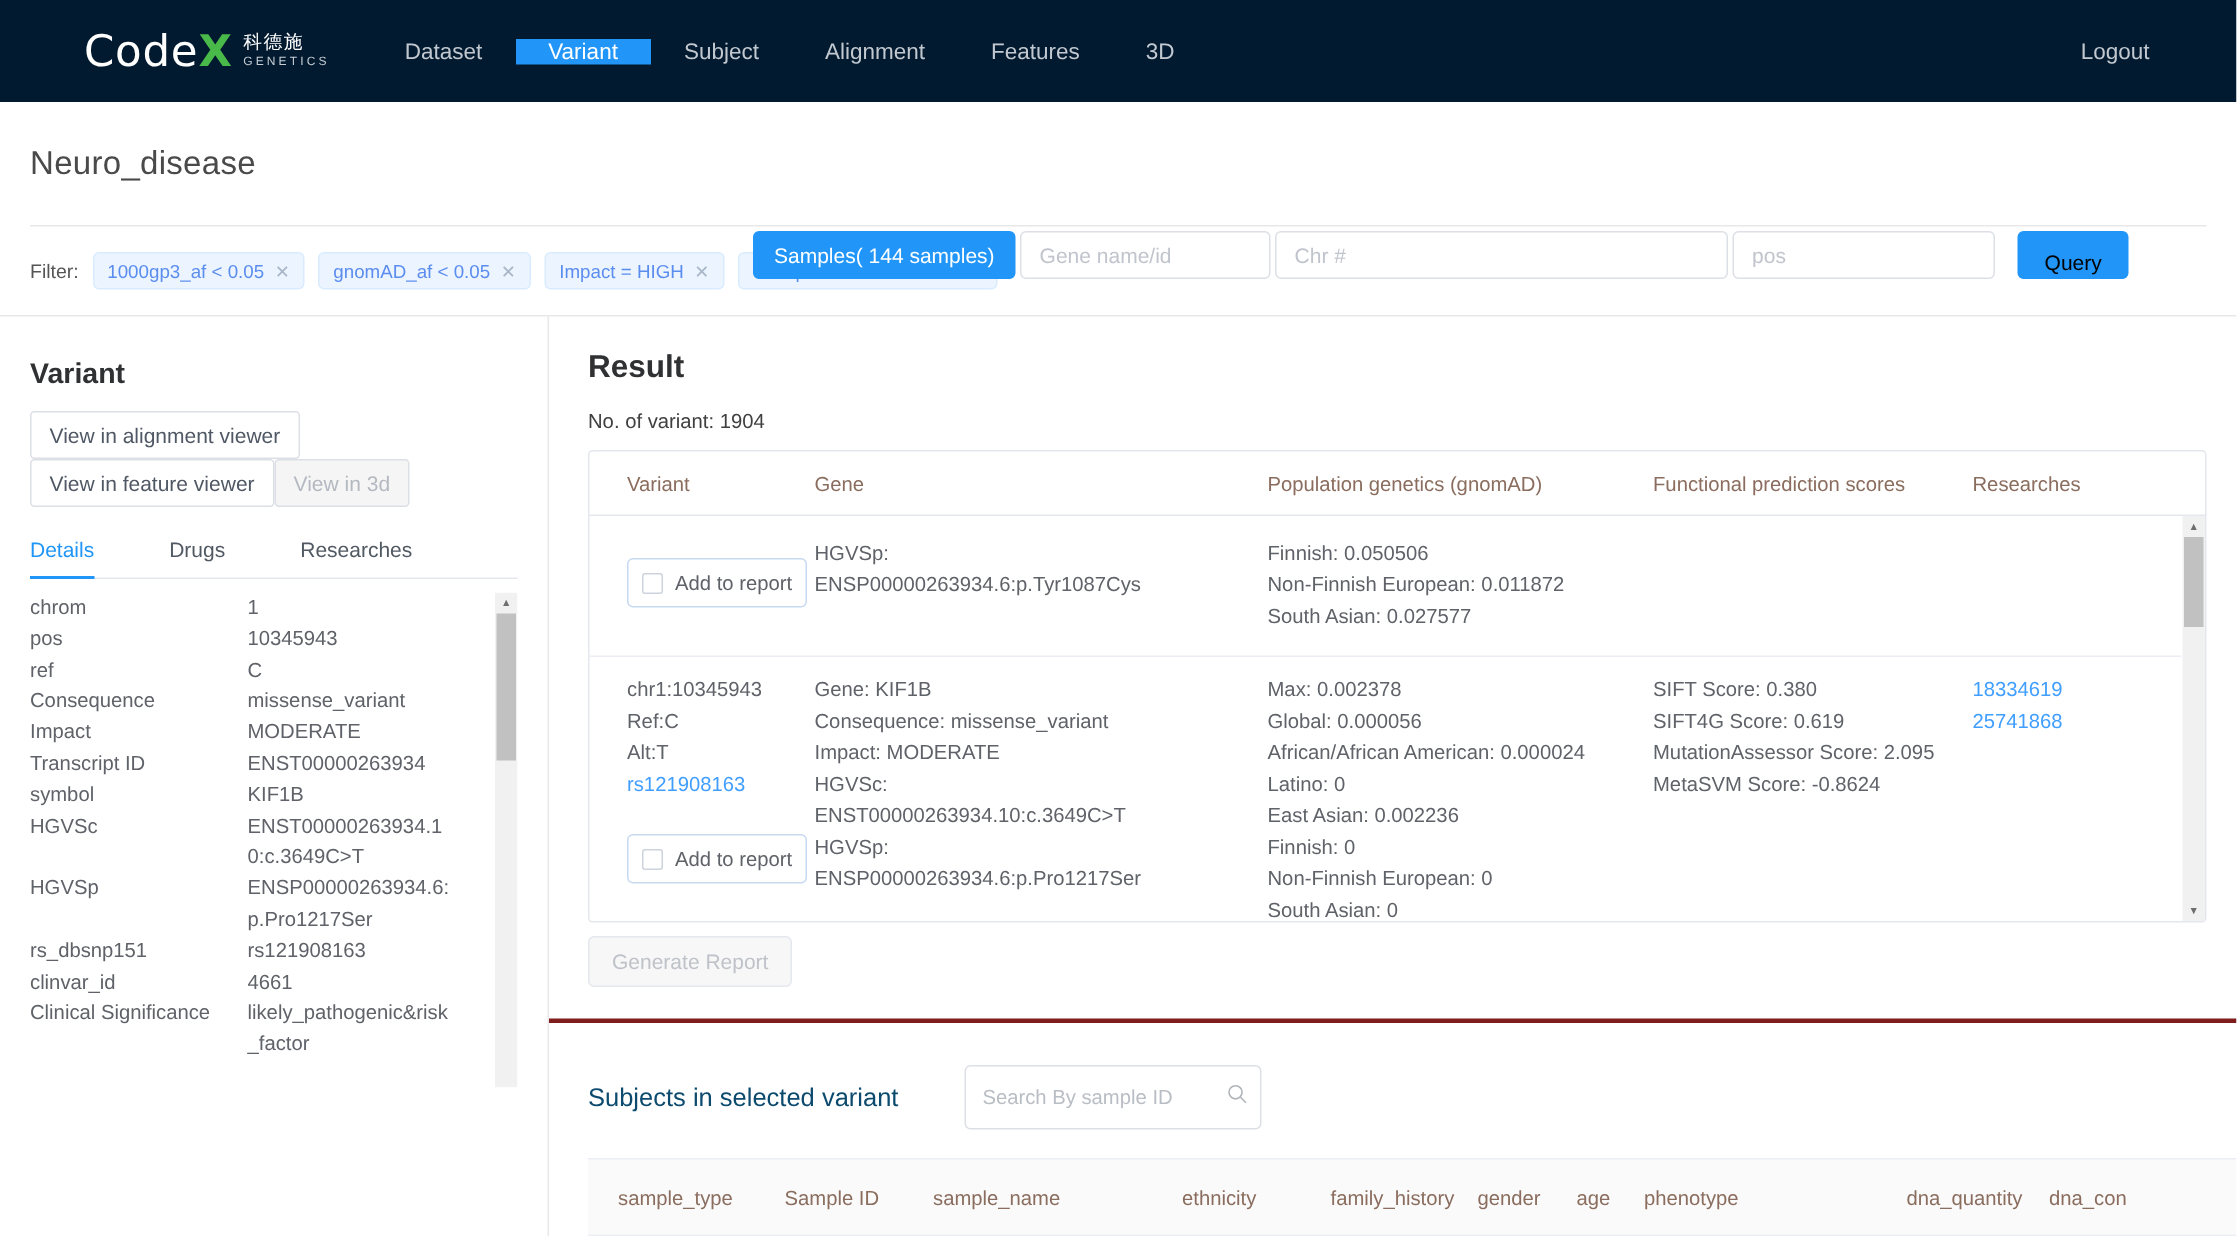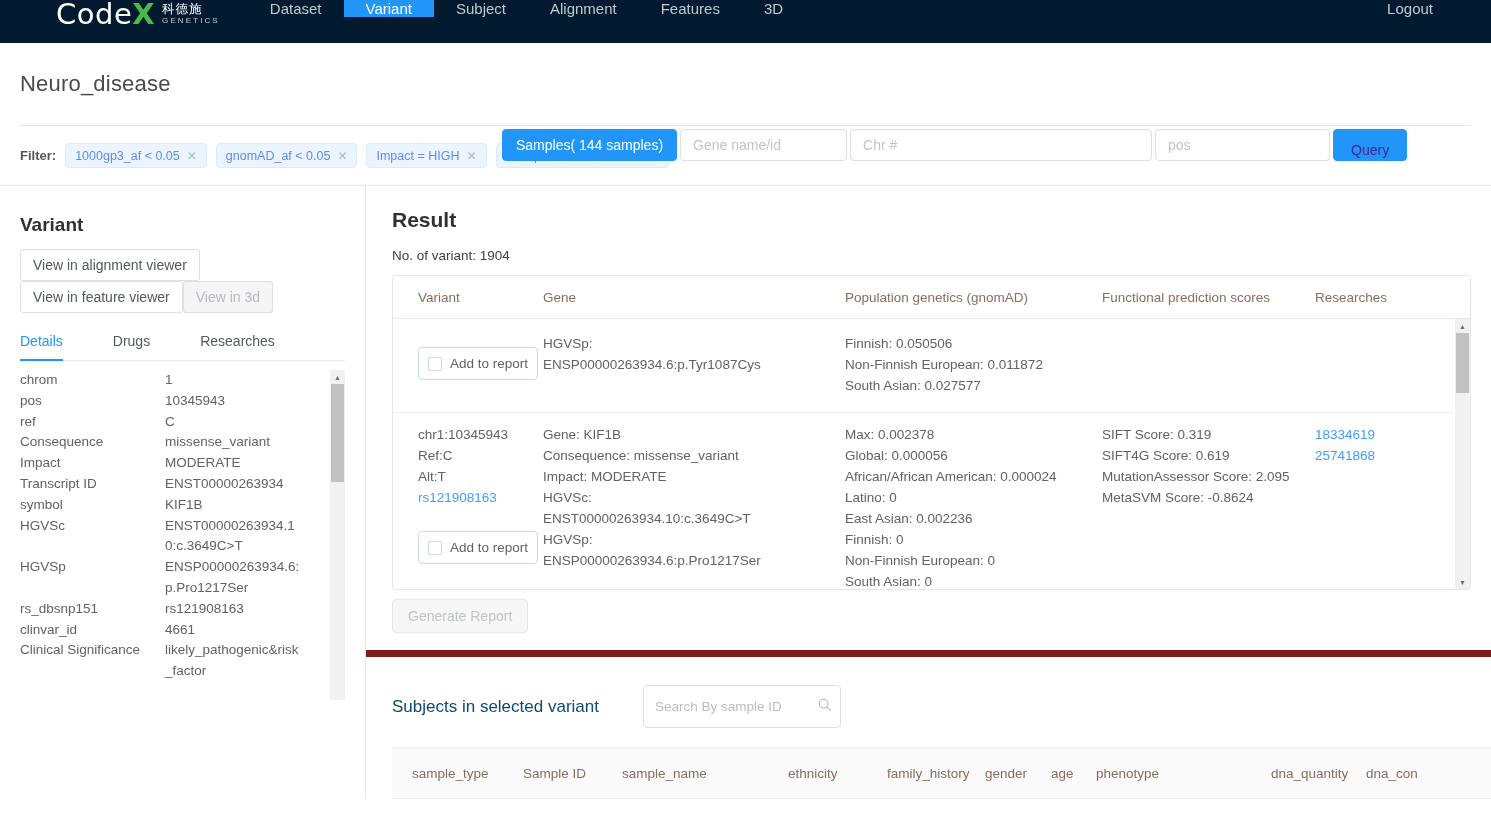--- a/index.html
+++ b/index.html
@@ -7,24 +7,24 @@
     width: 1491px;
     height: 827px;
     overflow: hidden;
     font-family: "Liberation Sans", sans-serif;
     background: #ffffff;
     color: #333;
   }
 
   
   .navbar {
-    height: 43px;
+    height: 68px;
     background: #021a30;
     display: flex;
-    align-items: flex-start;
+    align-items: center;
     position: relative;
   }
   .nav-logo {
     display: flex;
     align-items: center;
     padding-left: 56px;
     padding-right: 28px;
   }
   .logo-word {
     font-size: 29px;
@@ -115,45 +115,45 @@
     font-family: inherit;
     outline: none;
     background: #fff;
   }
   .q-input::placeholder { color: #c0c4cc; }
   .q-gene { width: 167px; margin-left: 3px; }
   .q-chr  { width: 302px; margin-left: 3px; }
   .q-pos  { width: 175px; margin-left: 3px; }
   .btn-query {
     background: #2196f8;
-    color: #4c1d95;
+    color: #000000;
     border: 1px solid #2196f8;
     border-radius: 4px;
     font-size: 14px;
     padding: 12px 17px;
-    margin-left: 3px;
+    margin-left: 15px;
     cursor: pointer;
     font-family: inherit;
   }
 
   .hdr-divider {
     height: 1px;
     background: #e8e8e8;
     margin: 0 20px;
   }
 
   
   .filter-row {
     height: 59px;
     display: flex;
     align-items: center;
     padding: 0 20px;
     gap: 9px;
   }
-  .filter-label { font-size: 13px; color: #555; font-weight: bold; }
+  .filter-label { font-size: 13px; color: #555; }
   .filter-tag {
     background: #ecf5ff;
     border: 1px solid #d9ecff;
     border-radius: 4px;
     color: #5b8def;
     font-size: 12.5px;
     height: 25px;
     display: inline-flex;
     align-items: center;
     padding: 0 9px;
@@ -281,21 +281,21 @@
     display: flex; align-items: center; justify-content: center;
     font-size: 7px; color: #6e6e6e;
   }
   .vscroll .arrow.up { top: 0; }
   .vscroll .arrow.down { bottom: 0; }
 
   
   .content { flex: 1; display: flex; flex-direction: column; min-width: 0; }
   .result-panel {
     padding: 22px 0 0 26px;
-    border-bottom: 7px solid #7f1d1d;
+    border-bottom: 3px solid #7f1d1d;
     height: 482px;
   }
   .result-title { font-size: 21px; font-weight: 700; color: #303133; }
   .result-count { font-size: 13.5px; color: #404040; margin-top: 16px; }
 
   .res-table-wrap {
     margin-top: 12px;
     border: 1px solid #e4e7ed;
     border-radius: 3px;
     width: 1079px;
@@ -615,21 +615,21 @@
               <div class="cell-line">Max: 0.002378</div>
               <div class="cell-line">Global: 0.000056</div>
               <div class="cell-line">African/African American: 0.000024</div>
               <div class="cell-line">Latino: 0</div>
               <div class="cell-line">East Asian: 0.002236</div>
               <div class="cell-line">Finnish: 0</div>
               <div class="cell-line">Non-Finnish European: 0</div>
               <div class="cell-line">South Asian: 0</div>
             </div>
             <div class="c-func">
-              <div class="cell-line">SIFT Score: 0.319</div>
+              <div class="cell-line">SIFT Score: 0.380</div>
               <div class="cell-line">SIFT4G Score: 0.619</div>
               <div class="cell-line">MutationAssessor Score: 2.095</div>
               <div class="cell-line">MetaSVM Score: -0.8624</div>
             </div>
             <div class="c-res">
               <div class="cell-line link">18334619</div>
               <div class="cell-line link">25741868</div>
             </div>
           </div>
 

